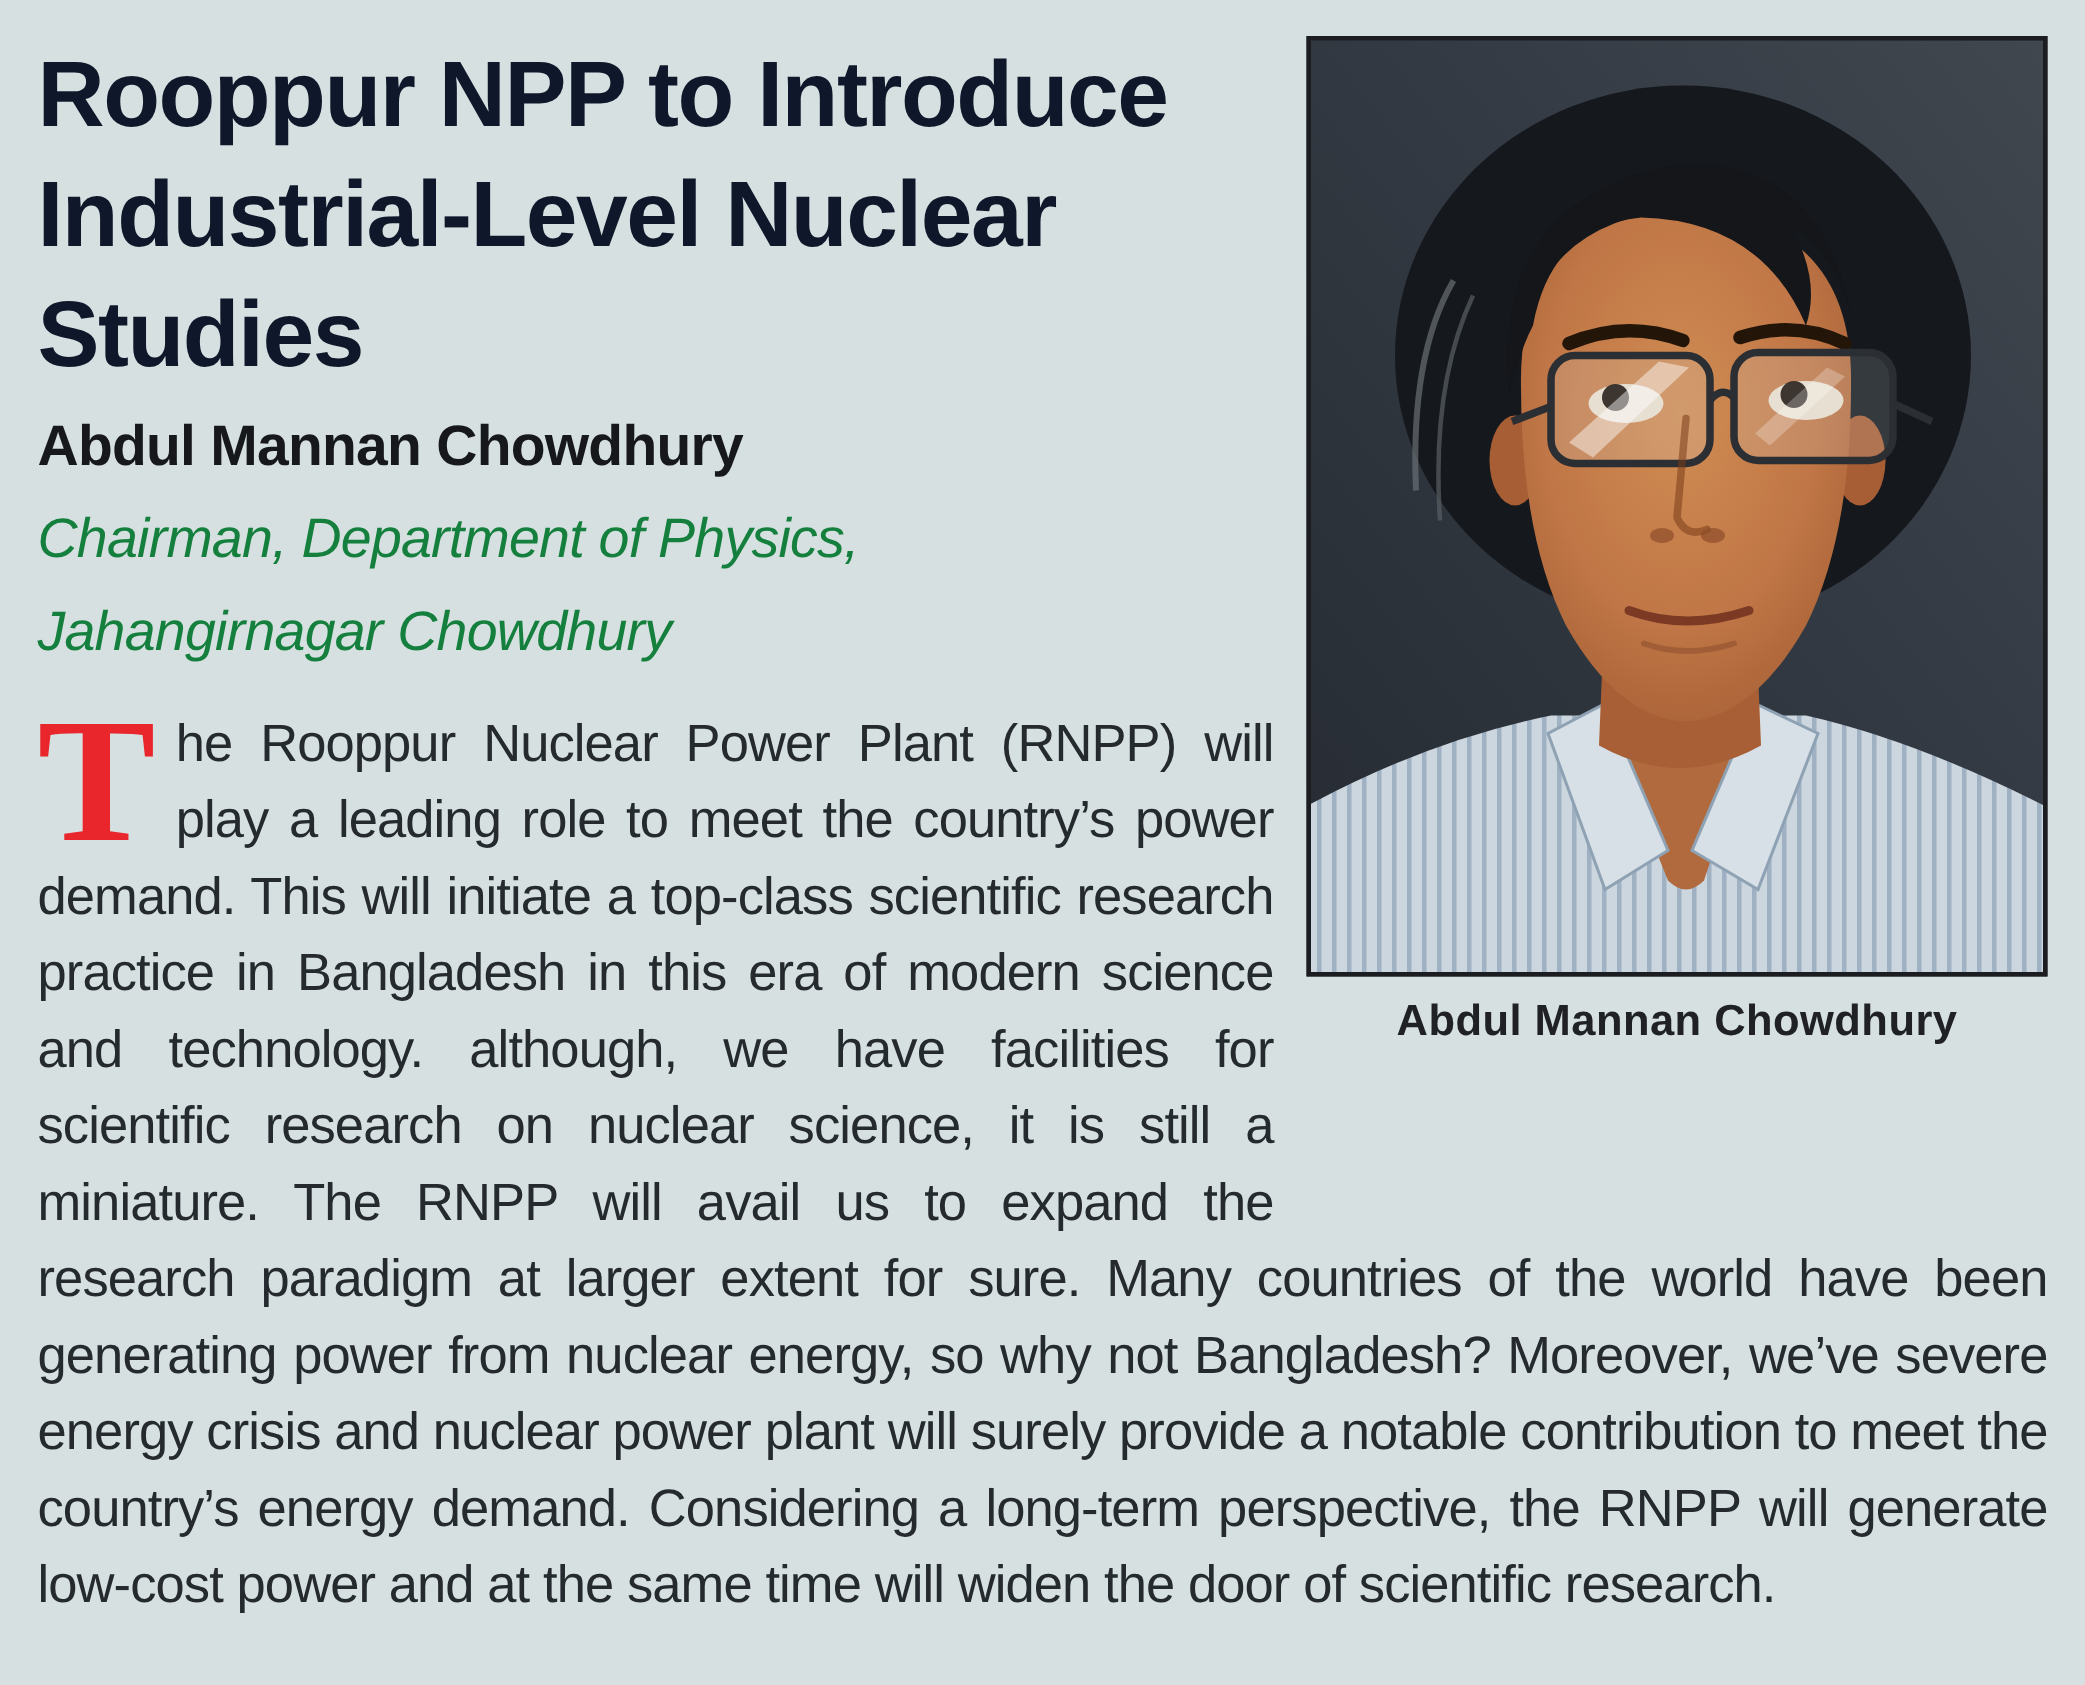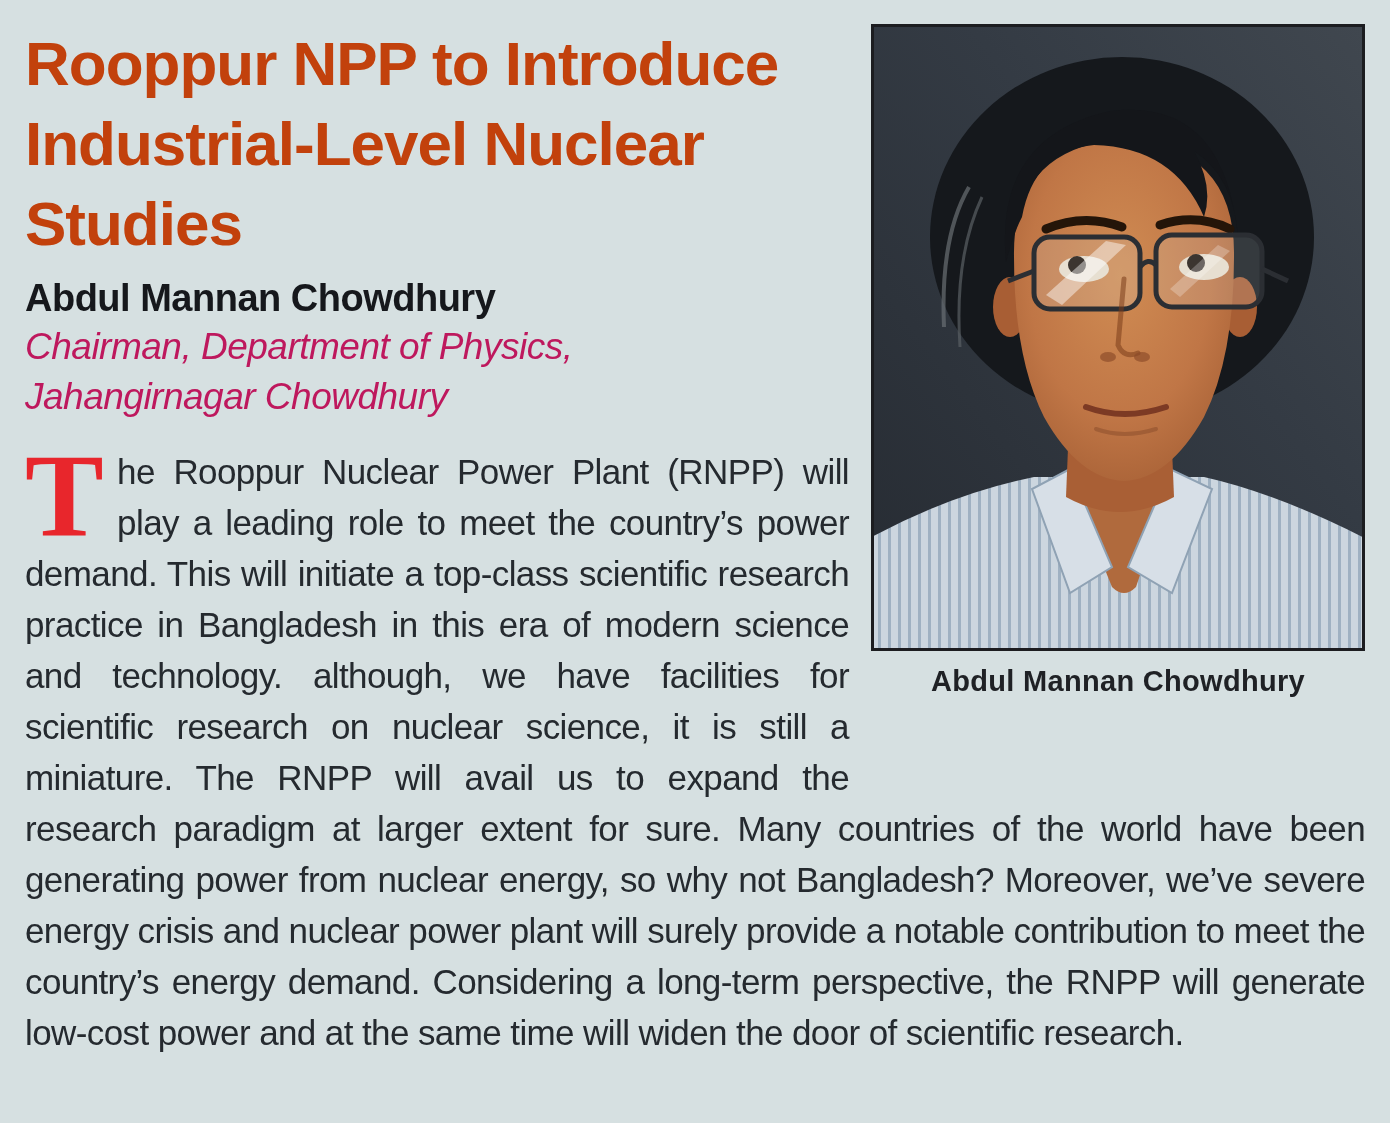--- a/index.html
+++ b/index.html
@@ -40,38 +40,39 @@
     font-family: "Liberation Sans", sans-serif;
   }
 
   
   .headline {
     font-family: "Liberation Sans", sans-serif;
     font-weight: bold;
     font-size: 62px;
     line-height: 80px;
     letter-spacing: -1px;
-    color: #c2410c;
+    color: #0f172a;
     margin-bottom: 10px;
   }
 
   
   .author-name {
     font-size: 38px;
     font-weight: bold;
     color: #16181c;
     letter-spacing: -0.5px;
     line-height: 48px;
   }
   .author-role {
     font-size: 37px;
     font-style: italic;
-    color: #be185d;
+    color: #15803d;
     letter-spacing: -0.5px;
     line-height: 50px;
+    margin-top: 12px;
   }
 
   
   .body-copy {
     margin-top: 24px;
     font-size: 35px;
     line-height: 51px;
     letter-spacing: -0.6px;
     color: #252a2f;
     text-align: justify;

